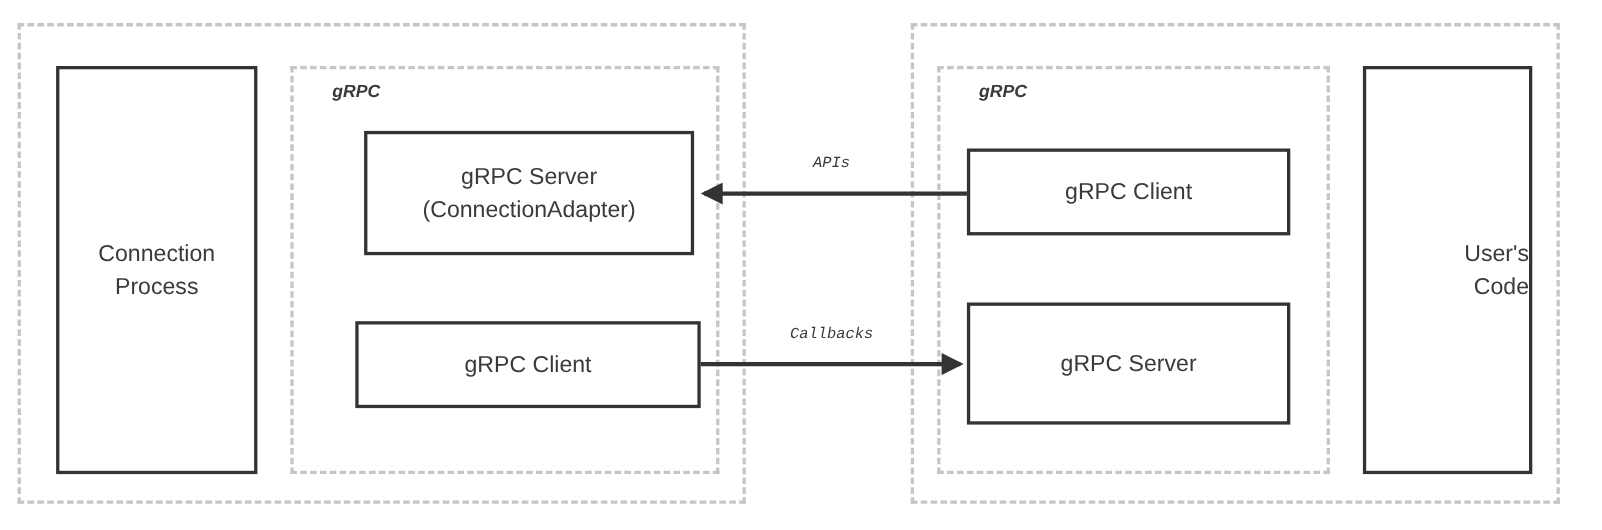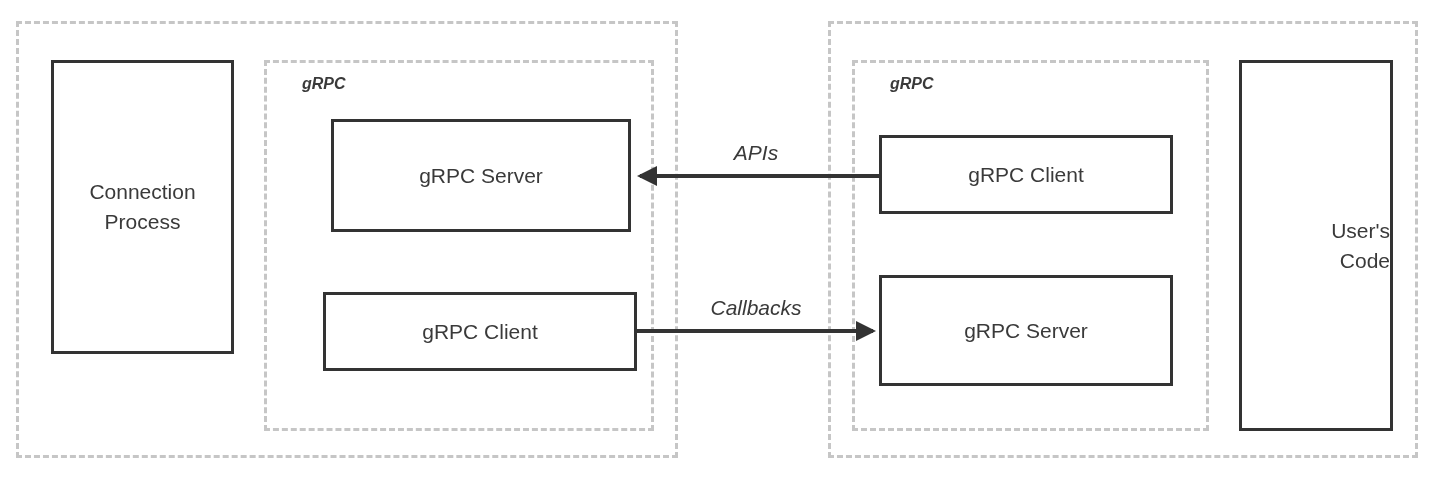--- a/index.html
+++ b/index.html
@@ -45,38 +45,39 @@
     left: 22px;
     font-size: 16px;
     font-style: italic;
     font-weight: 700;
     color: var(--text);
     margin-left: 13px;
   }
   .arrow-label {
     position: absolute;
     transform: translateX(-50%);
-    font-size: 21px;
+    font-size: 14px;
     font-style: italic;
     color: var(--text);
     white-space: nowrap;
+    font-family: Liberation Mono, monospace;
   }
   svg.arrow-layer {
     position: absolute;
     left: 0; top: 0;
     width: 1456px; height: 482px;
     pointer-events: none;
   }
   svg.arrow-layer line { stroke: var(--arrow); stroke-width: 4; }
   svg.arrow-layer marker path { fill: var(--arrow); }
 
   
   .outer-left   { left: 16px;   top: 21px;  width: 662px; height: 437px; }
   .inner-left   { left: 264px;  top: 60px;  width: 390px; height: 371px; }
-  .conn-process { left: 51px;   top: 60px;  width: 183px; height: 294px; }
+  .conn-process { left: 51px;   top: 60px;  width: 183px; height: 371px; }
   .srv-adapter  { left: 331px;  top: 119px; width: 300px; height: 113px; }
   .client-left  { left: 323px;  top: 292px; width: 314px; height: 79px;  }
   .outer-right  { left: 828px;  top: 21px;  width: 590px; height: 437px; }
   .inner-right  { left: 852px;  top: 60px;  width: 357px; height: 371px; }
   .client-right { left: 879px;  top: 135px; width: 294px; height: 79px;  }
   .srv-handler  { left: 879px;  top: 275px; width: 294px; height: 111px; }
   .users-code   { left: 1239px; top: 60px;  width: 154px; height: 371px; align-items: flex-end; }
   .apis-label      { left: 756px; top: 141px; }
   .callbacks-label { left: 756px; top: 296px; }
 </style>
@@ -91,20 +92,21 @@
     <span>Connection</span>
     <span>Process</span>
   </div>
 
   <div class="abs dashed-group inner-left">
     <span class="grpc-tag">gRPC</span>
   </div>
 
   <div class="abs solid-box srv-adapter">
     <span>gRPC Server</span>
+    <span>(ConnectionAdapter)</span>
   </div>
 
   <div class="abs solid-box client-left">
     <span>gRPC Client</span>
   </div>
 
   <div class="abs dashed-group outer-right"></div>
 
   <div class="abs dashed-group inner-right">
     <span class="grpc-tag">gRPC</span>

